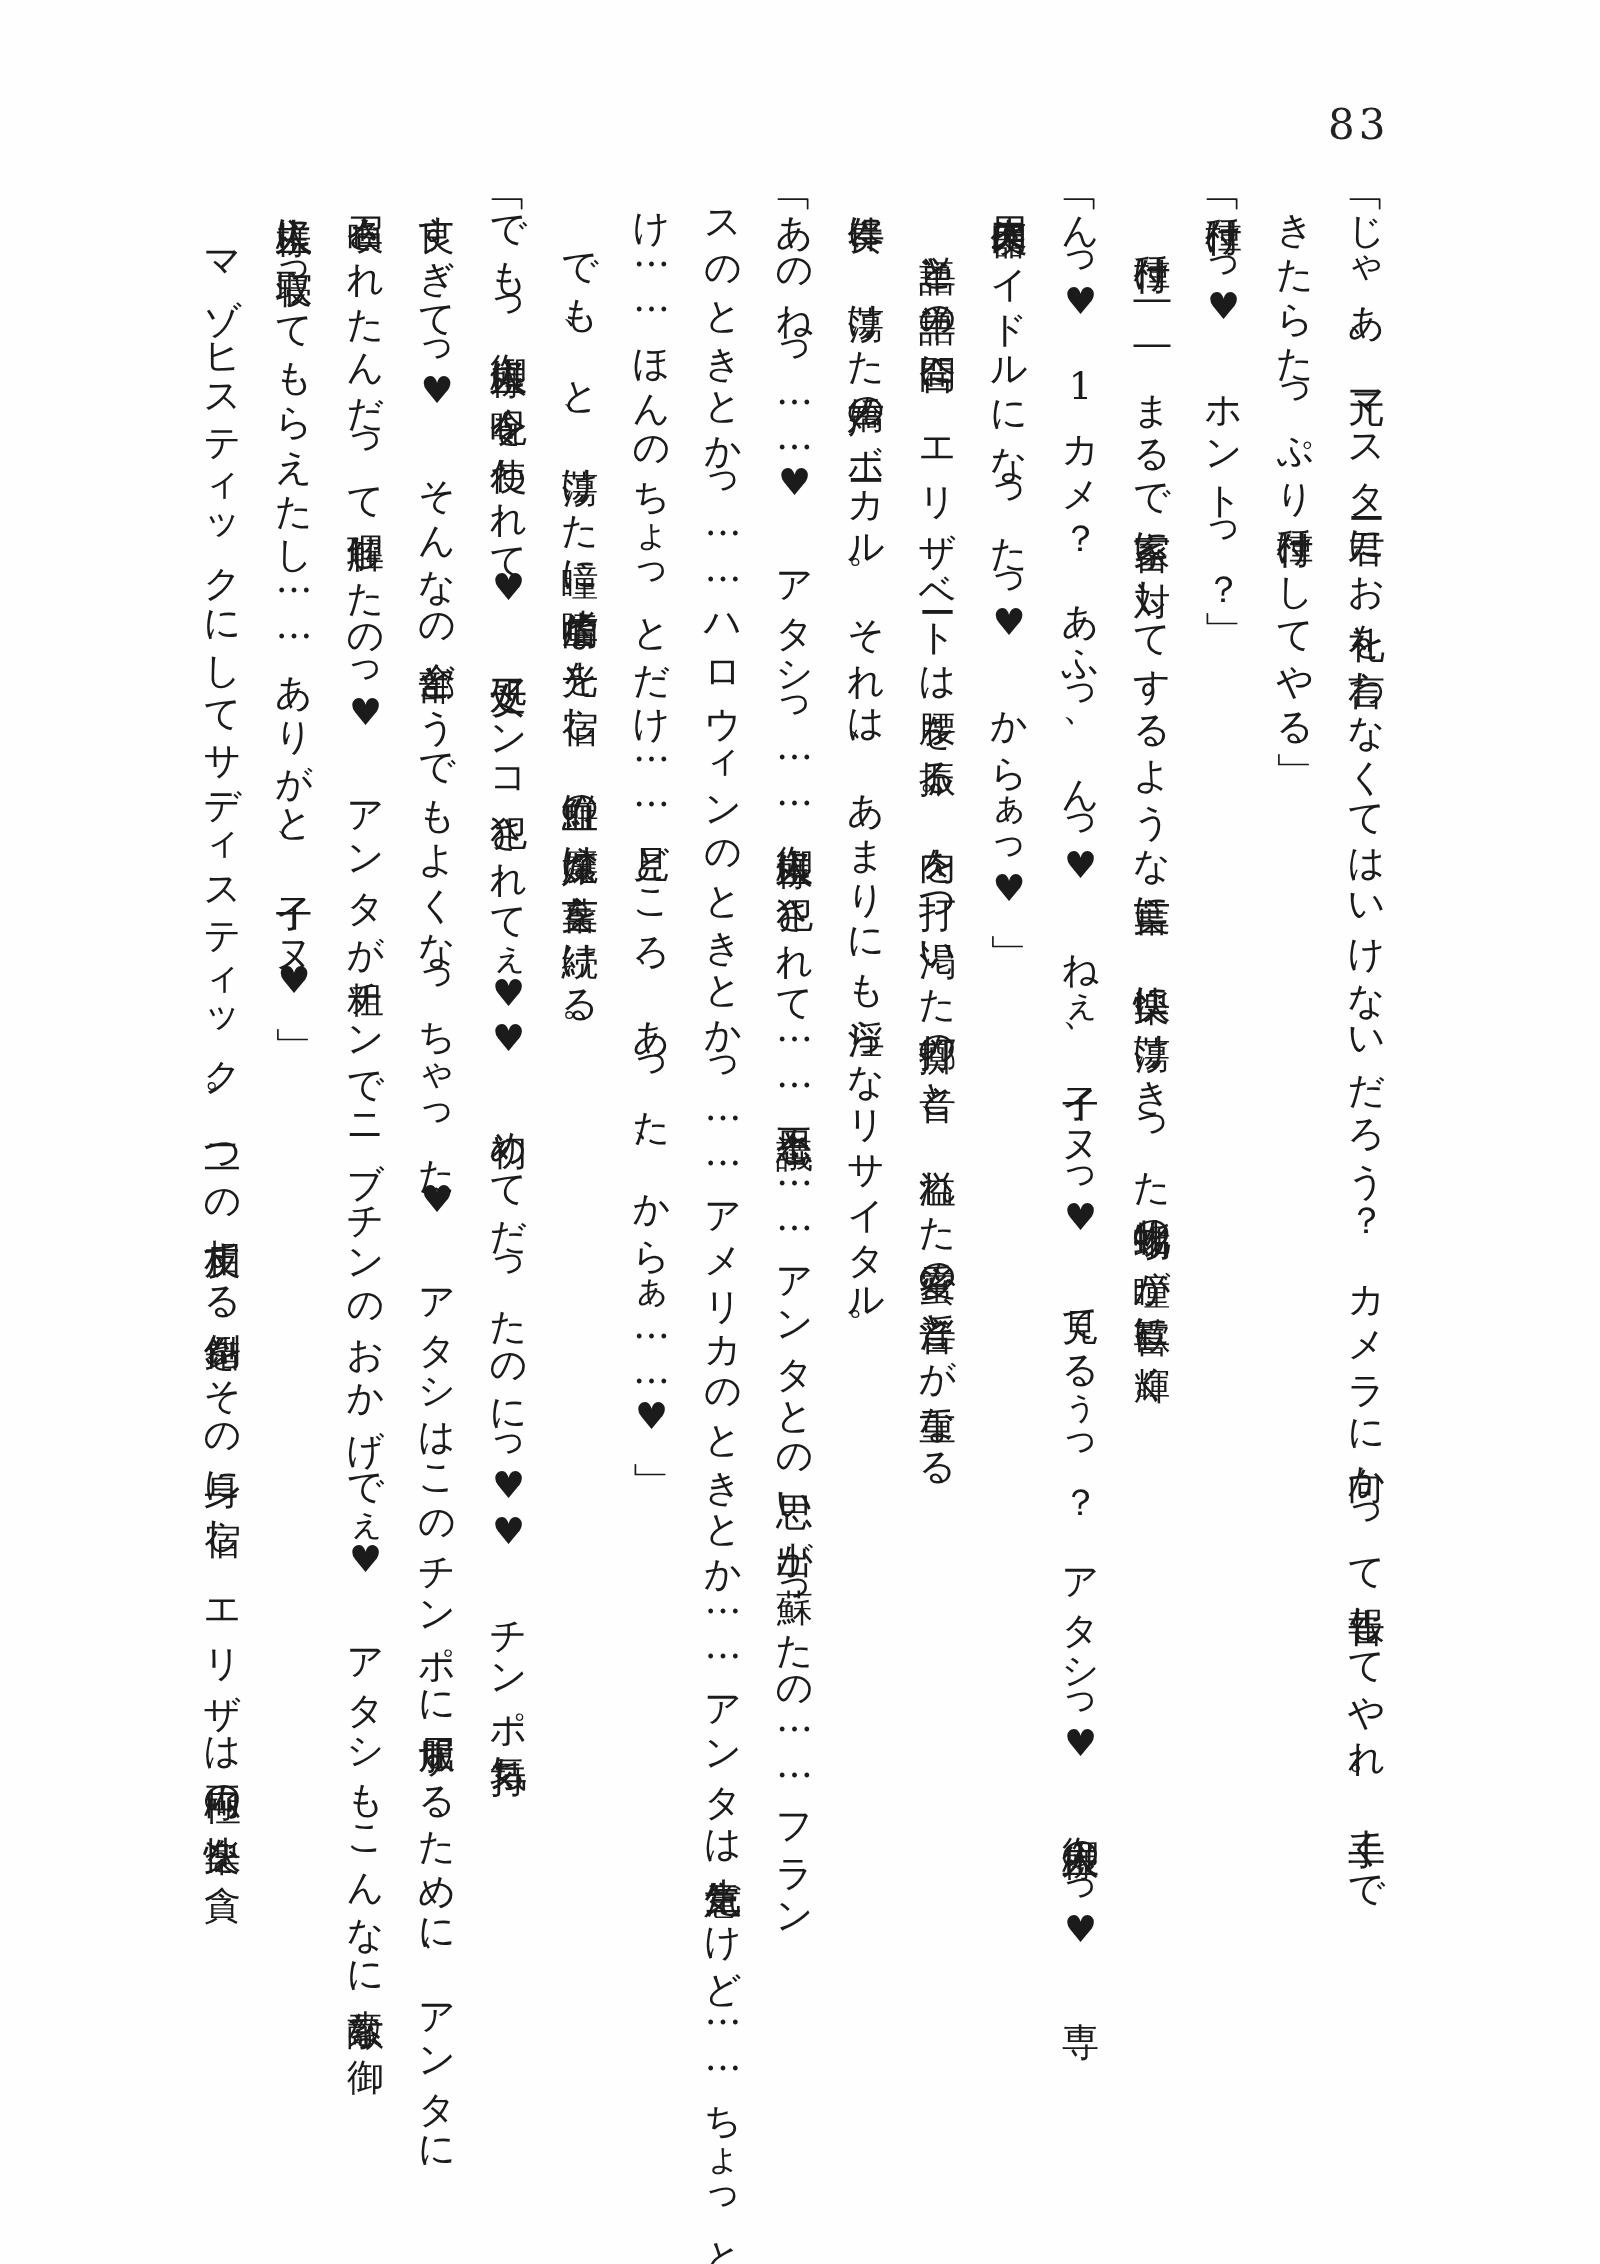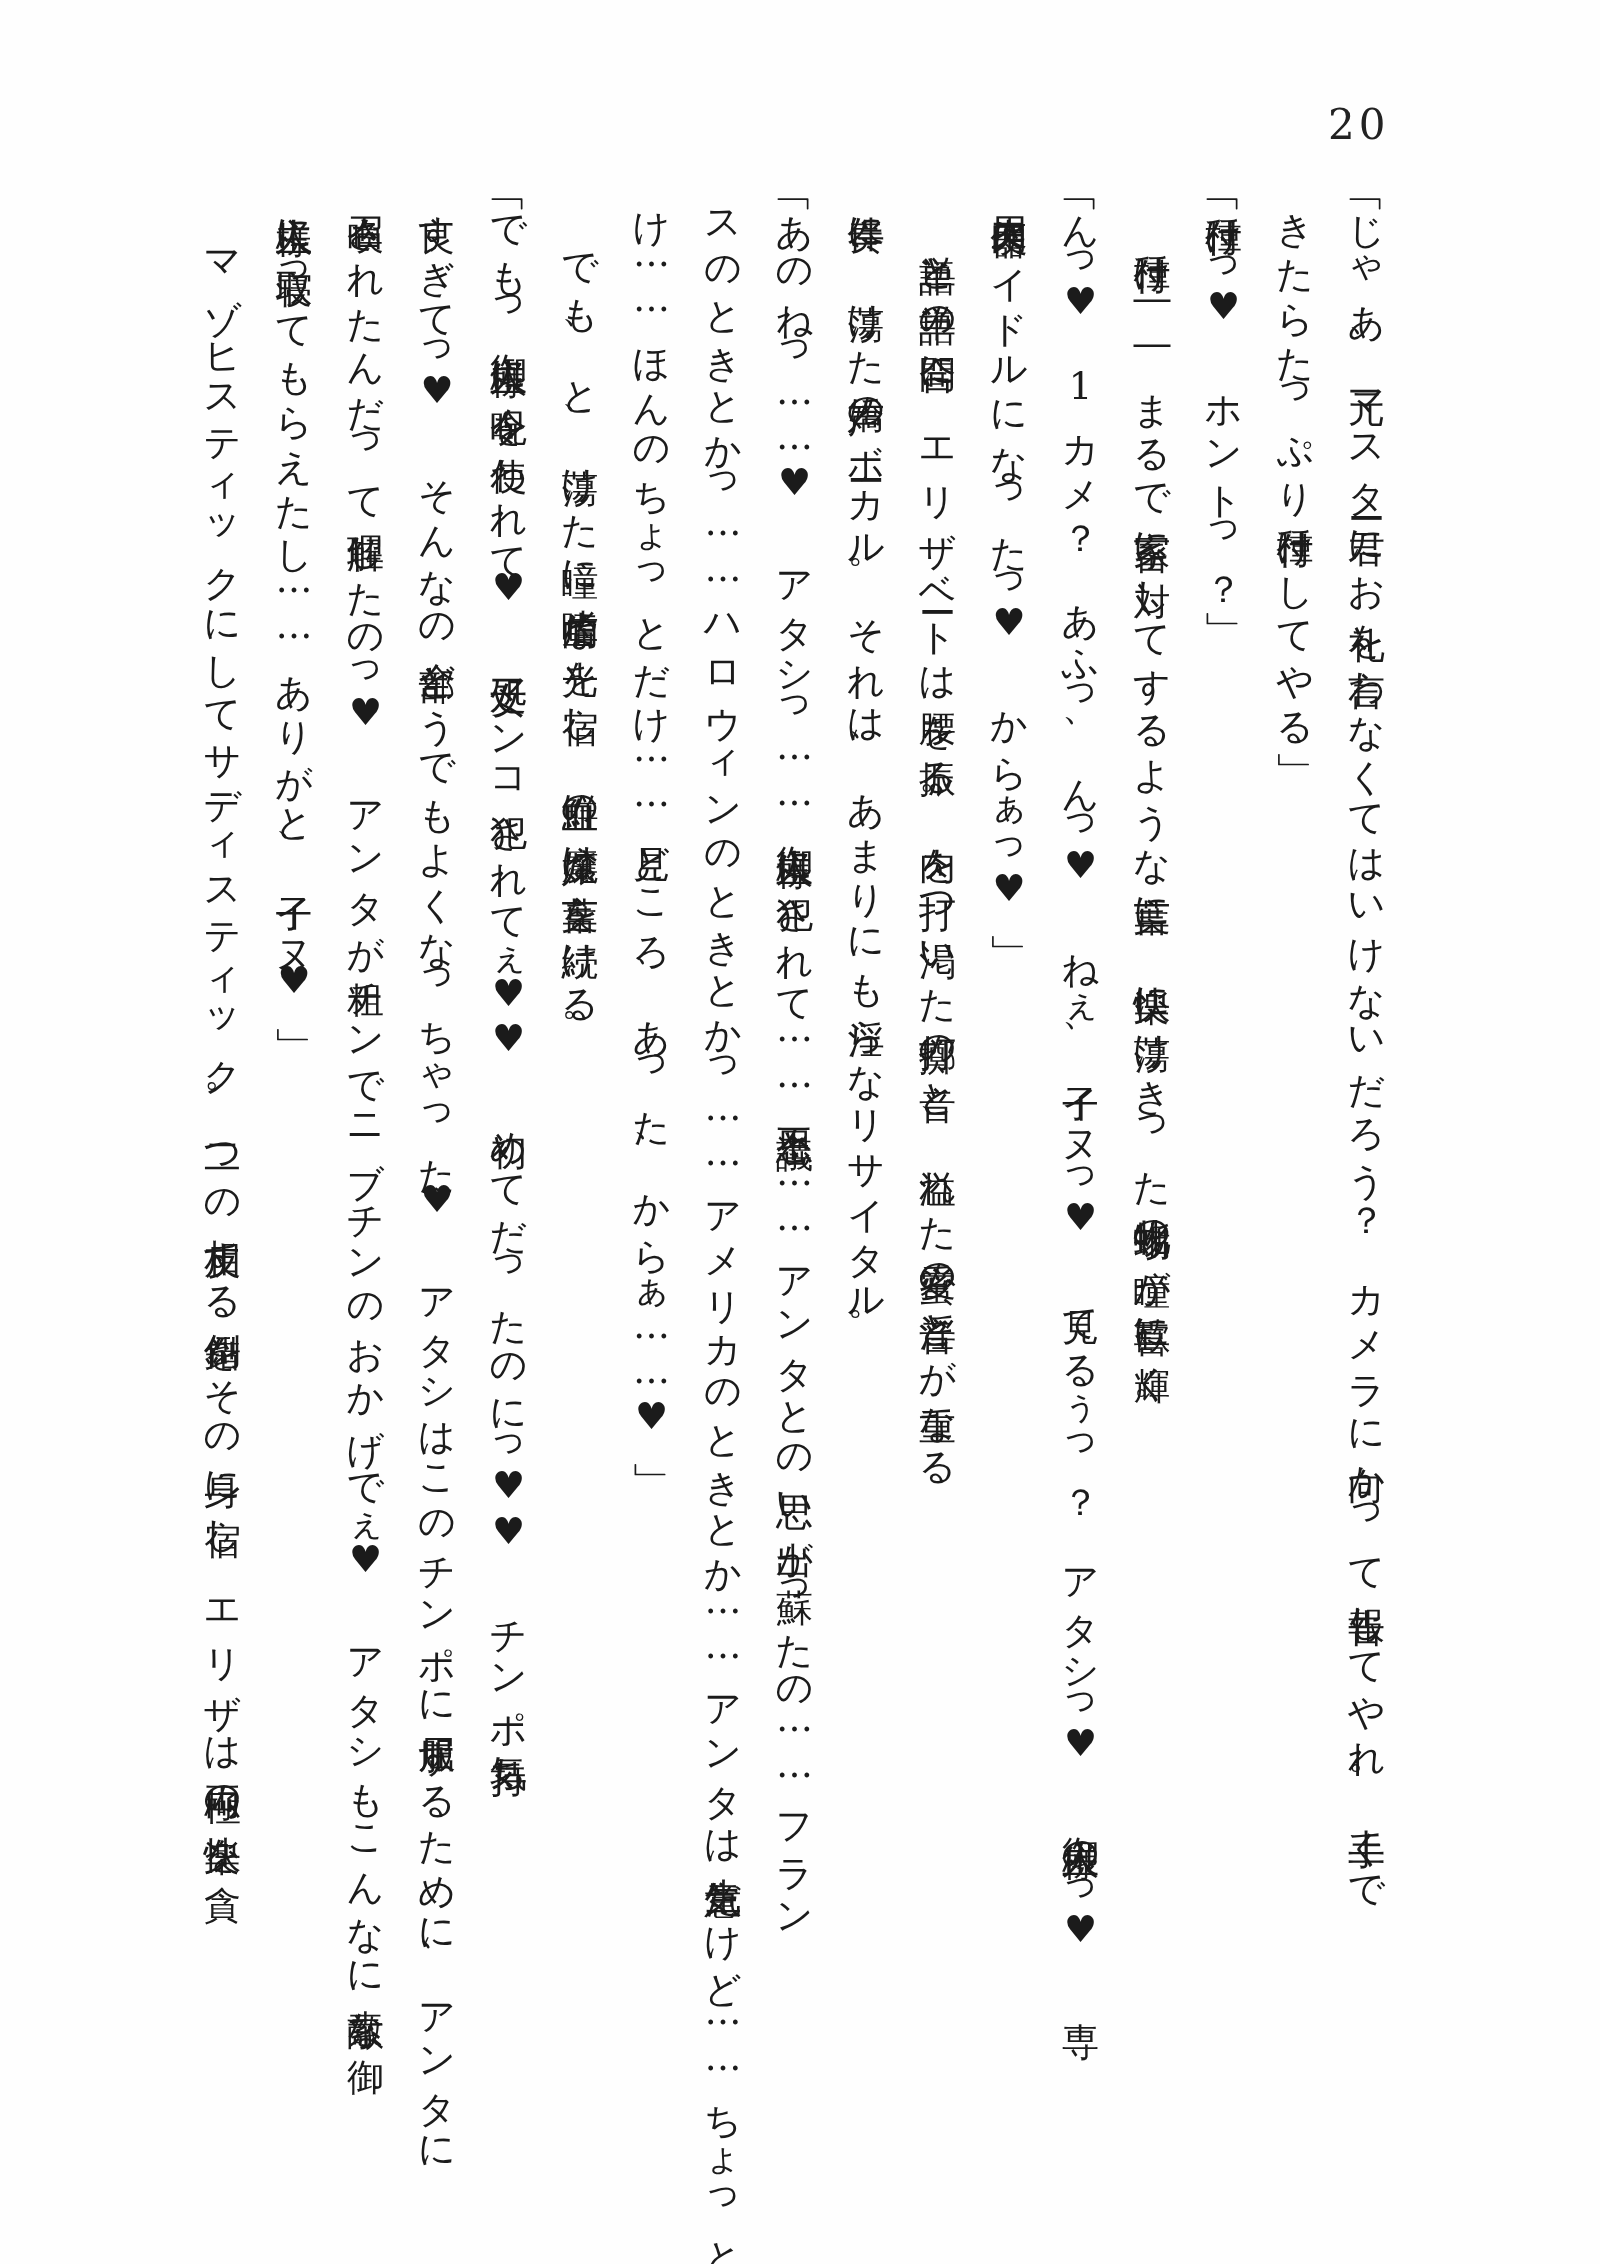--- a/index.html
+++ b/index.html
@@ -46,21 +46,21 @@
   }
   .text-block p.indent {
     text-indent: 39.5px;
   }
 </style>
 </head>
 <body>
 
 <div class="page">
 
-  <div class="page-number">20</div>
+  <div class="page-number">83</div>
 
   <div class="text-block">
     <p>「じゃあ、元マスター君にお礼を言わなくてはいけないだろう？　カメラに向かって報告してやれ。上手くで</p>
     <p>きたらたっぷり種付けしてやる」</p>
     <p>「種付けっ♥　ホントっ？」</p>
     <p class="indent">種付け――まるで家畜に対してするような言葉に、快楽に蕩けきった牝蜥蜴の瞳が歓喜に輝く。</p>
     <p>「んっ♥　1カメ？　あふっ、んっ♥　ねぇ、子イヌっ♥　見てるぅっ？　アタシっ♥　御主人様のっ♥　専</p>
     <p>用肉便器アイドルになったっ♥　からぁっ♥」</p>
     <p class="indent">単語と単語の合間に、エリザベートは腰を振る。肉を打つ渇いた打擲の音と、溢れた愛蜜の淫音とが重なる</p>
     <p>伴奏に、蕩けた嬌声のボーカル。それは、あまりにも淫らなリサイタル。</p>

